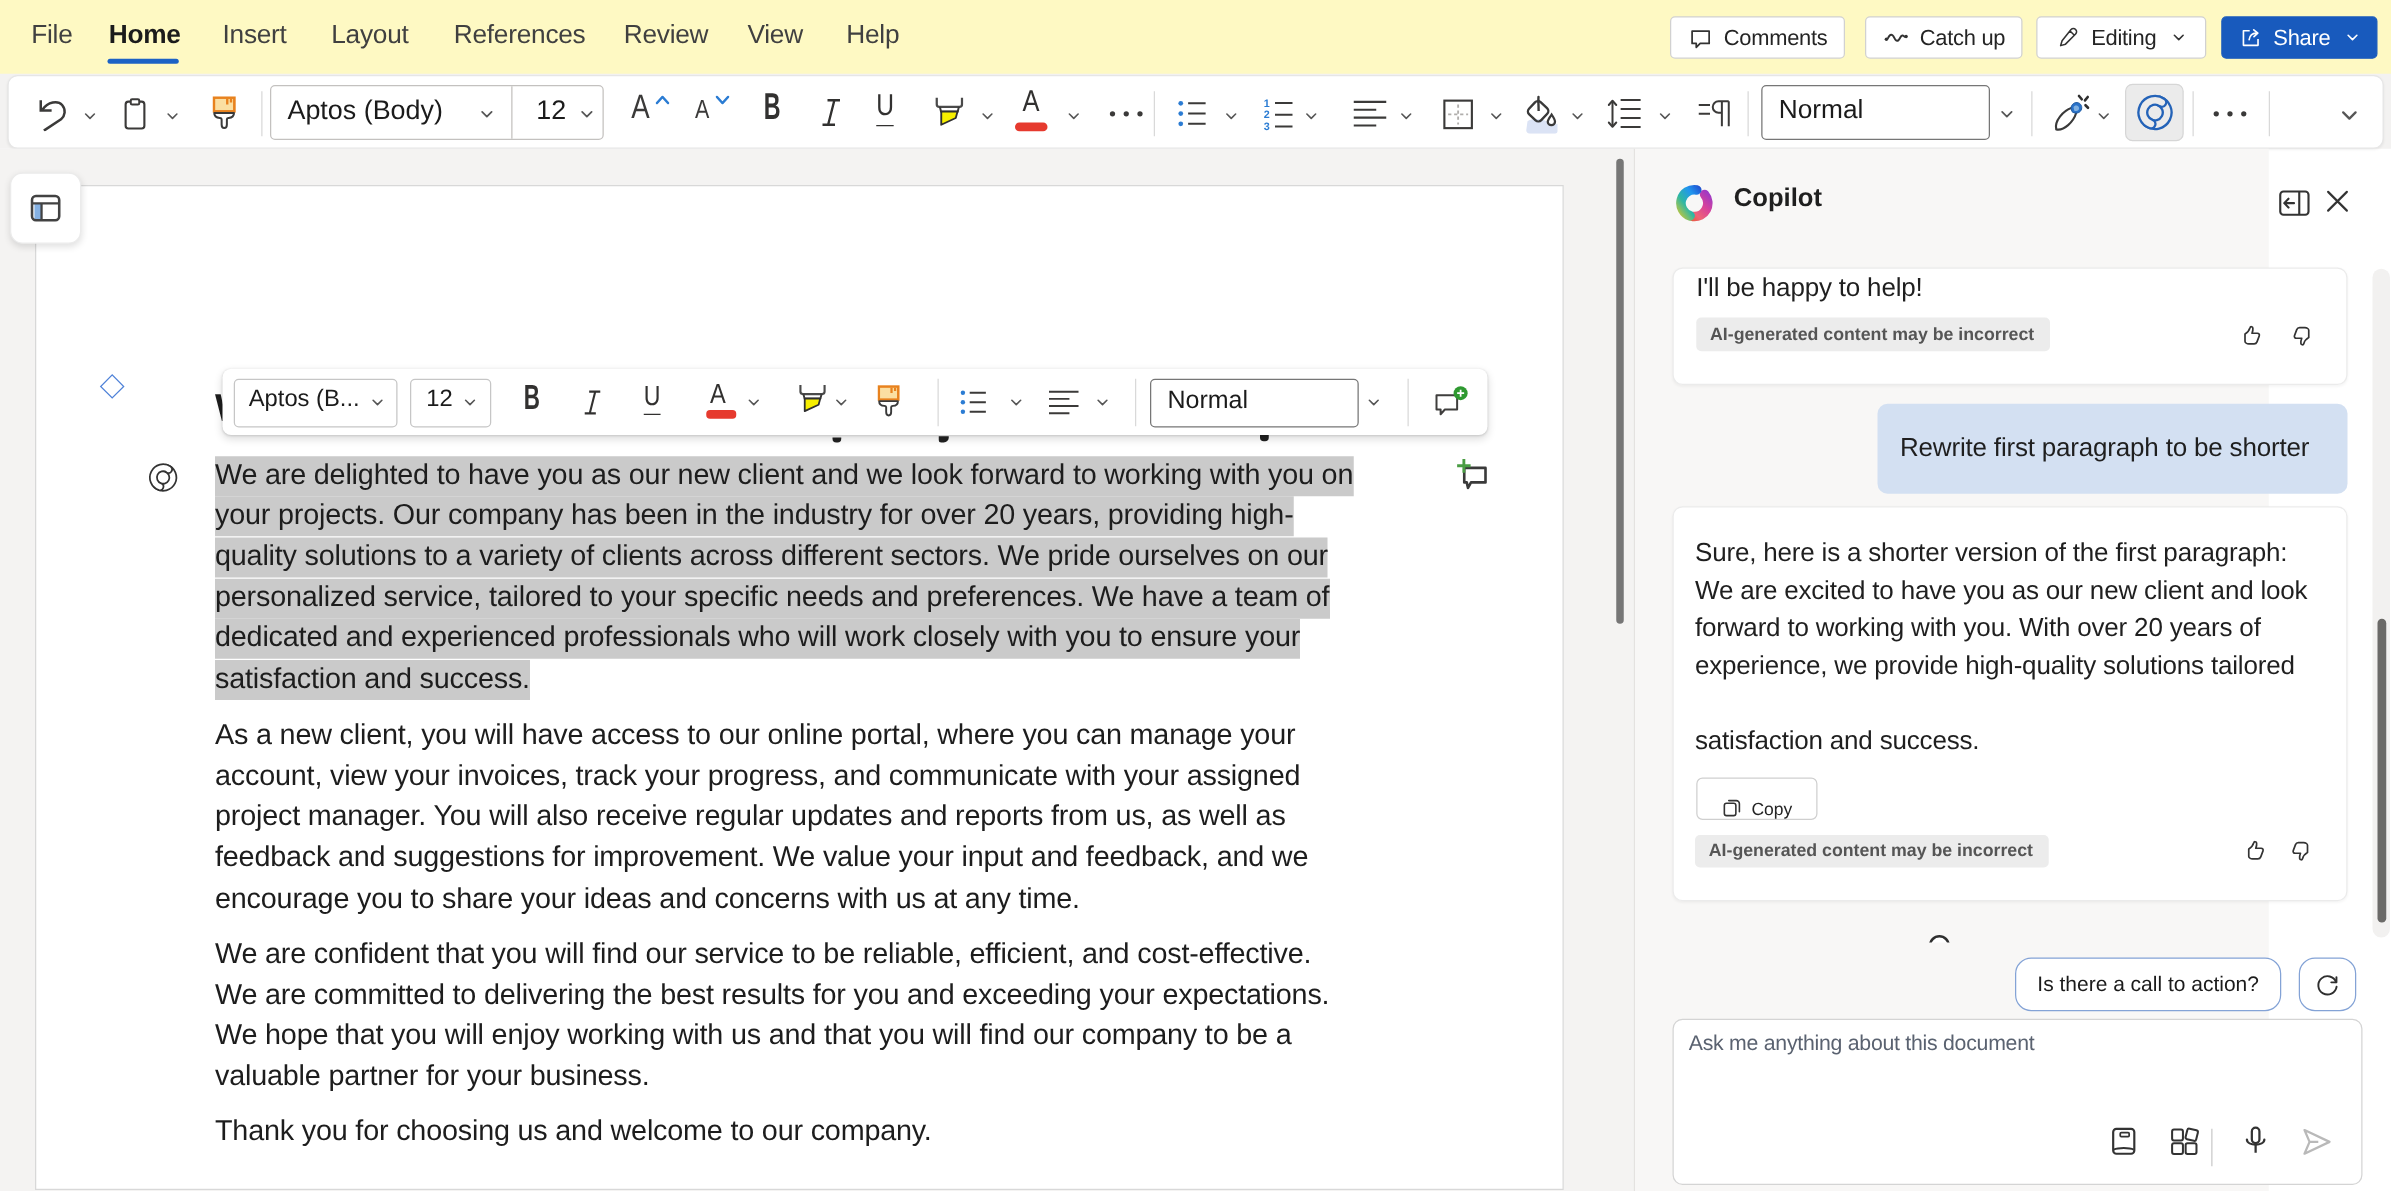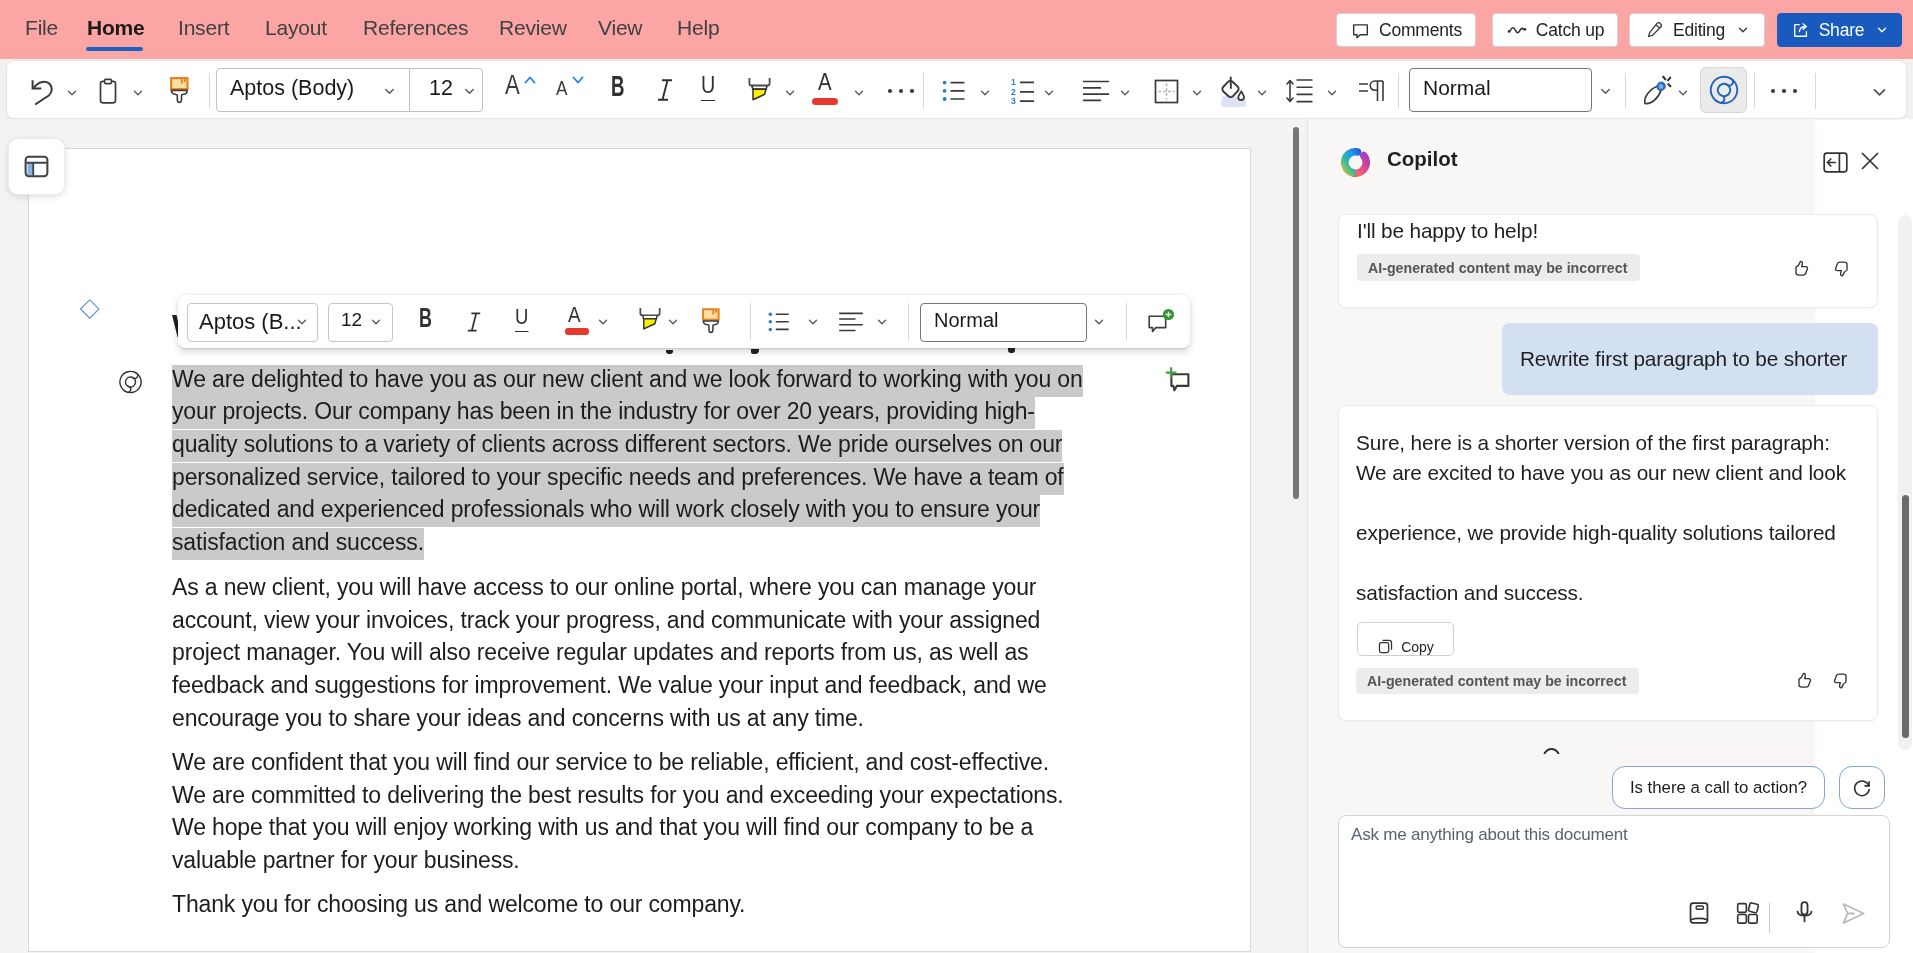--- a/index.html
+++ b/index.html
@@ -1,21 +1,21 @@
 <!DOCTYPE html>
 <html><head>
 <meta charset="utf-8">
 <style>
 *{margin:0;padding:0;box-sizing:border-box}
 html,body{width:1913px;height:953px;overflow:hidden;background:#fff;
   font-family:"Liberation Sans",sans-serif;-webkit-font-smoothing:antialiased}
 .abs{position:absolute}
 #app{position:relative;width:1913px;height:953px;background:#fff}
 
-#menubar{position:absolute;left:0;top:0;width:1913px;height:61px;background:#fca5a5}
+#menubar{position:absolute;left:0;top:0;width:1913px;height:61px;background:#fef9c3}
 .mi{position:absolute;top:16px;font-size:21px;letter-spacing:-0.2px;color:#404040;white-space:nowrap}
 .mi.sel{color:#1b1b1b;font-weight:700}
 #homeline{position:absolute;left:86px;top:47px;width:57px;height:3.5px;background:#1c62c5;border-radius:2px}
 .topbtn{position:absolute;top:13px;height:34px;background:#fff;border:1px solid #d1d1d1;border-radius:4px;
   display:flex;align-items:center;justify-content:center;gap:8px;font-size:17.5px;letter-spacing:-0.2px;color:#242424}
 
 #ribbon{position:absolute;left:6px;top:60px;width:1901px;height:59px;background:#fff;border:1px solid #e6e6e6;
   border-radius:8px;box-shadow:0 1px 2px rgba(0,0,0,0.06)}
 .rdiv{position:absolute;top:12px;width:1px;height:36px;background:#d9d9d9}
 .ric{position:absolute}
@@ -323,21 +323,21 @@
         <use href="#cpBo" fill="#fff" stroke="#333" stroke-width="1.4"></use>
         <use href="#cpAo" fill="#fff" stroke="#333" stroke-width="1.4"></use>
       </svg>
 
     <svg class="abs" style="left:1165px;top:247px" width="28" height="27" viewBox="0 0 28 27">
         <path d="M6.4 8.3 h17 v11.6 h-11.6 l-2.4 4.4 l-1 -4.4 h-2 z" fill="#fff" stroke="#3a3a3a" stroke-width="2.1" stroke-linejoin="round"></path>
         <path d="M6.1 1.2 V12.1 M0.7 6.6 H11.5" stroke="#4a9d43" stroke-width="2.3"></path>
       </svg>
     <div id="minitb">
       <div class="abs" style="left:9px;top:8px;width:131px;height:39px;border:1px solid #c6c6c6;border-radius:4px"></div>
-      <div class="abs" style="left:21px;top:14px;font-size:22px;color:#1b1b1b">Aptos (B...</div>
+      <div class="abs" style="left:21px;top:14px;font-size:19px;color:#1b1b1b">Aptos (B...</div>
       <svg class="chev" style="left:118px;top:21px" width="12" height="12" viewBox="0 0 12 12">
           <use href="#chevg"></use>
         </svg>
       <div class="abs" style="left:150px;top:8px;width:65px;height:39px;border:1px solid #c6c6c6;border-radius:4px"></div>
       <div class="abs" style="left:163px;top:14px;font-size:19px;color:#1b1b1b">12</div>
       <svg class="chev" style="left:192px;top:21px" width="12" height="12" viewBox="0 0 12 12">
           <use href="#chevg"></use>
         </svg>
       <div class="abs" style="left:241px;top:7px;font-size:28px;font-weight:700;color:#323130;transform:scaleX(0.64);transform-origin:left">B</div>
       <svg class="abs" style="left:288px;top:16px" width="16" height="22" viewBox="0 0 18 24">
@@ -419,20 +419,21 @@
     <svg class="abs" style="left:522px;top:139px" width="22" height="22" viewBox="0 0 22 22">
         <path d="M17.0 12.0 C15.4 12.8 13.6 15.0 13.0 17.0 C12.7 18.2 10.9 18.1 10.7 16.7 C10.5 15.3 11.0 13.6 11.4 12.6 L7.1 12.6 C5.9 12.6 5.2 11.5 5.6 10.5 L7.4 5.7 C7.8 4.7 8.6 4.1 9.7 4.1 L14.0 4.1 C15.4 4.1 17.0 5.0 17.0 6.2 Z" fill="none" stroke="#333" stroke-width="1.35" stroke-linejoin="round"></path>
       </svg>
 
     <div class="abs" style="left:194px;top:204px;width:376px;height:72px;background:#d3e0f2;border-radius:8px"></div>
     <div class="ptext" style="left:212px;top:225px">Rewrite first paragraph to be shorter</div>
 
     <div class="card" style="left:30px;top:286px;width:540px;height:316px"></div>
     <div class="ptext" style="left:48px;top:339px">We are excited to have you as our new client and look</div>
     <div class="ptext" style="left:48px;top:309px">Sure, here is a shorter version of the first paragraph:</div>
+    <div class="ptext" style="left:48px;top:369px">forward to working with you. With over 20 years of</div>
     <div class="ptext" style="left:48px;top:399px">experience, we provide high-quality solutions tailored</div>
     <div class="ptext" style="left:48px;top:459px">satisfaction and success.</div>
     <div class="abs" style="left:49px;top:503px;width:97px;height:34px;border:1px solid #cfcfcf;border-radius:5px;display:flex;align-items:flex-end;justify-content:center;gap:7px;font-size:14px;color:#242424">
       <svg width="17" height="17" viewBox="0 0 24 24">
           <rect x="3.5" y="6.5" width="13" height="14" rx="2.5" fill="none" stroke="#333" stroke-width="1.8"></rect>
           <path d="M8.5 3.5 H17 C18.9 3.5 20.5 5.1 20.5 7 V16" fill="none" stroke="#333" stroke-width="1.8" stroke-linecap="round"></path>
         </svg>
       <span>Copy</span>
     </div>
     <div class="pill" style="left:48px;top:549px;width:283px;height:26px">AI-generated content may be incorrect</div>

